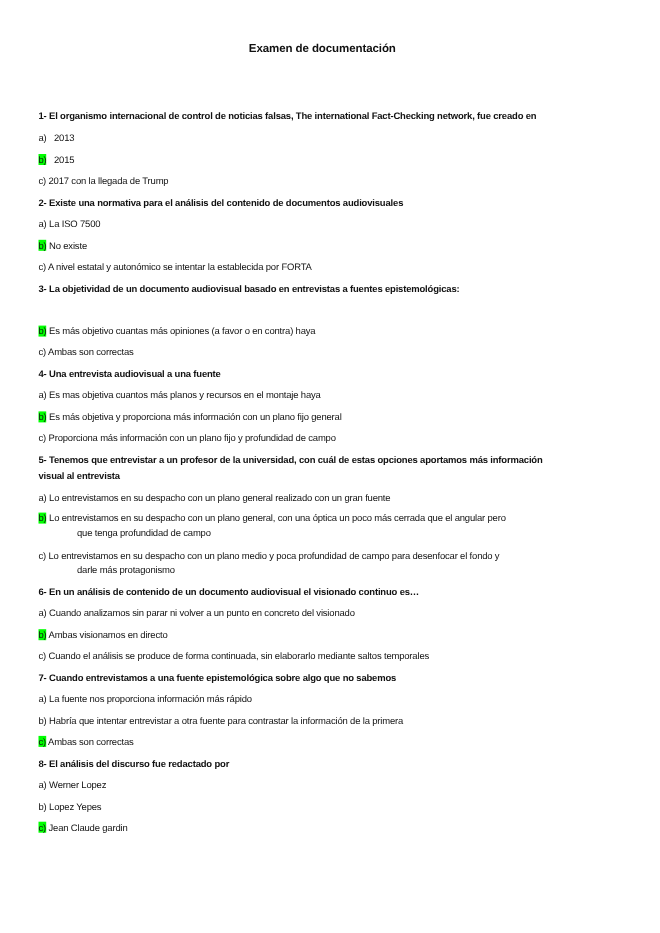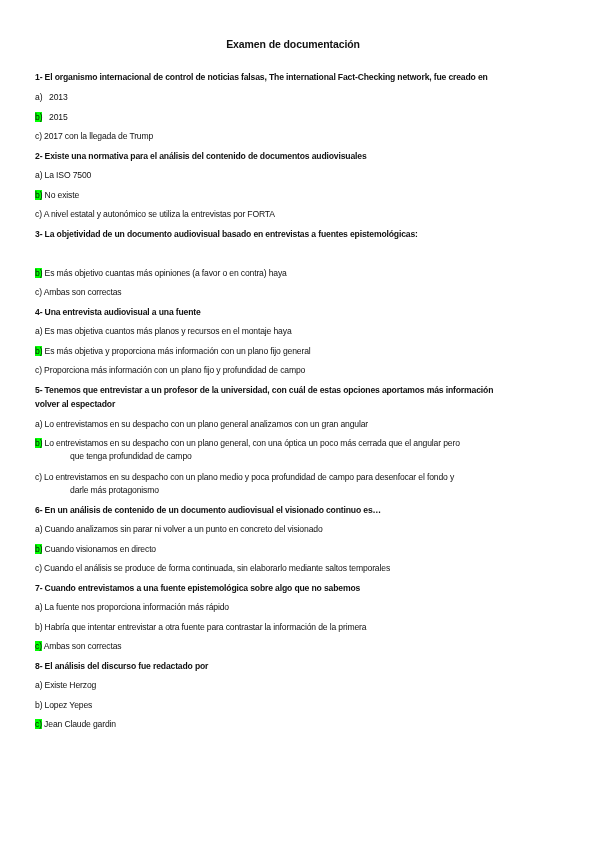--- a/index.html
+++ b/index.html
@@ -6,66 +6,66 @@
   body {
     width: 600px; height: 848px; position: relative; overflow: hidden;
     font-family: "Liberation Sans", sans-serif; color: #111;
   }
   .page { position: absolute; left: 0; top: 0; width: 600px; height: 848px; }
   .title {
     position: absolute; left: 0; width: 586px; top: 38px;
     text-align: center; font-size: 10.5px; font-weight: bold; letter-spacing: -0.1px;
   }
   .line {
-    position: absolute; left: 35px; font-size: 8.6px; white-space: nowrap; letter-spacing: -0.15px;
+    position: absolute; left: 35px; font-size: 8.6px; white-space: nowrap; letter-spacing: -0.15px; margin-top: 28px;
   }
   .q { font-weight: bold; }
   .hl { background: #00ff00; }
   .indent { left: 70px; }
 </style>
 </head>
 <body>
 
 <div class="page">
   <div class="title">Examen de documentación</div>
 
   <div class="line q" style="top:72px"><span>1-</span> <span>El organismo internacional de control de noticias falsas, The international Fact-Checking network, fue creado en</span></div>
   <div class="line" style="top:92px"><span>a)</span>&nbsp;&nbsp; <span>2013</span></div>
   <div class="line" style="top:112px"><span class="hl">b)</span>&nbsp;&nbsp; <span>2015</span></div>
   <div class="line" style="top:131px"><span>c)</span> <span>2017 con la llegada de Trump</span></div>
 
   <div class="line q" style="top:151px"><span>2-</span> <span>Existe una normativa para el análisis del contenido de documentos audiovisuales</span></div>
   <div class="line" style="top:170px"><span>a)</span> <span>La ISO 7500</span></div>
   <div class="line" style="top:190px"><span class="hl">b)</span> <span>No existe</span></div>
-  <div class="line" style="top:209px"><span>c)</span> <span>A nivel estatal y autonómico se utiliza la entrevistas por FORTA</span></div>
+  <div class="line" style="top:209px"><span>c)</span> <span>A nivel estatal y autonómico se intentar la establecida por FORTA</span></div>
 
   <div class="line q" style="top:229px"><span>3-</span> <span>La objetividad de un documento audiovisual basado en entrevistas a fuentes epistemológicas:</span></div>
   <div class="line" style="top:268px"><span class="hl">b)</span> <span>Es más objetivo cuantas más opiniones (a favor o en contra) haya</span></div>
   <div class="line" style="top:287px"><span>c)</span> <span>Ambas son correctas</span></div>
 
   <div class="line q" style="top:307px"><span>4-</span> <span>Una entrevista audiovisual a una fuente</span></div>
   <div class="line" style="top:326px"><span>a)</span> <span>Es mas objetiva cuantos más planos y recursos en el montaje haya</span></div>
   <div class="line" style="top:346px"><span class="hl">b)</span> <span>Es más objetiva y proporciona más información con un plano fijo general</span></div>
   <div class="line" style="top:365px"><span>c)</span> <span>Proporciona más información con un plano fijo y profundidad de campo</span></div>
 
   <div class="line q" style="top:385px"><span>5-</span> <span>Tenemos que entrevistar a un profesor de la universidad, con cuál de estas opciones aportamos más información</span></div>
-  <div class="line q" style="top:399px">volver al espectador</div>
-  <div class="line" style="top:419px"><span>a)</span> <span>Lo entrevistamos en su despacho con un plano general analizamos con un gran angular</span></div>
+  <div class="line q" style="top:399px">visual al entrevista</div>
+  <div class="line" style="top:419px"><span>a)</span> <span>Lo entrevistamos en su despacho con un plano general realizado con un gran fuente</span></div>
   <div class="line" style="top:438px"><span class="hl">b)</span> <span>Lo entrevistamos en su despacho con un plano general, con una óptica un poco más cerrada que el angular pero</span></div>
   <div class="line indent" style="top:451px">que tenga profundidad de campo</div>
   <div class="line" style="top:472px"><span>c)</span> <span>Lo entrevistamos en su despacho con un plano medio y poca profundidad de campo para desenfocar el fondo y</span></div>
   <div class="line indent" style="top:485px">darle más protagonismo</div>
 
   <div class="line q" style="top:505px"><span>6-</span> <span>En un análisis de contenido de un documento audiovisual el visionado continuo es…</span></div>
   <div class="line" style="top:524px"><span>a)</span> <span>Cuando analizamos sin parar ni volver a un punto en concreto del visionado</span></div>
-  <div class="line" style="top:544px"><span class="hl">b)</span> <span>Cuando visionamos en directo</span></div>
+  <div class="line" style="top:544px"><span class="hl">b)</span> <span>Ambas visionamos en directo</span></div>
   <div class="line" style="top:563px"><span>c)</span> <span>Cuando el análisis se produce de forma continuada, sin elaborarlo mediante saltos temporales</span></div>
 
   <div class="line q" style="top:583px"><span>7-</span> <span>Cuando entrevistamos a una fuente epistemológica sobre algo que no sabemos</span></div>
   <div class="line" style="top:602px"><span>a)</span> <span>La fuente nos proporciona información más rápido</span></div>
   <div class="line" style="top:622px"><span>b)</span> <span>Habría que intentar entrevistar a otra fuente para contrastar la información de la primera</span></div>
   <div class="line" style="top:641px"><span class="hl">c)</span> <span>Ambas son correctas</span></div>
 
   <div class="line q" style="top:661px"><span>8-</span> <span>El análisis del discurso fue redactado por</span></div>
-  <div class="line" style="top:680px"><span>a)</span> <span>Existe Herzog</span></div>
+  <div class="line" style="top:680px"><span>a)</span> <span>Werner Lopez</span></div>
   <div class="line" style="top:700px"><span>b)</span> <span>Lopez Yepes</span></div>
   <div class="line" style="top:719px"><span class="hl">c)</span> <span>Jean Claude gardin</span></div>
 </div>
 
 </body></html>

